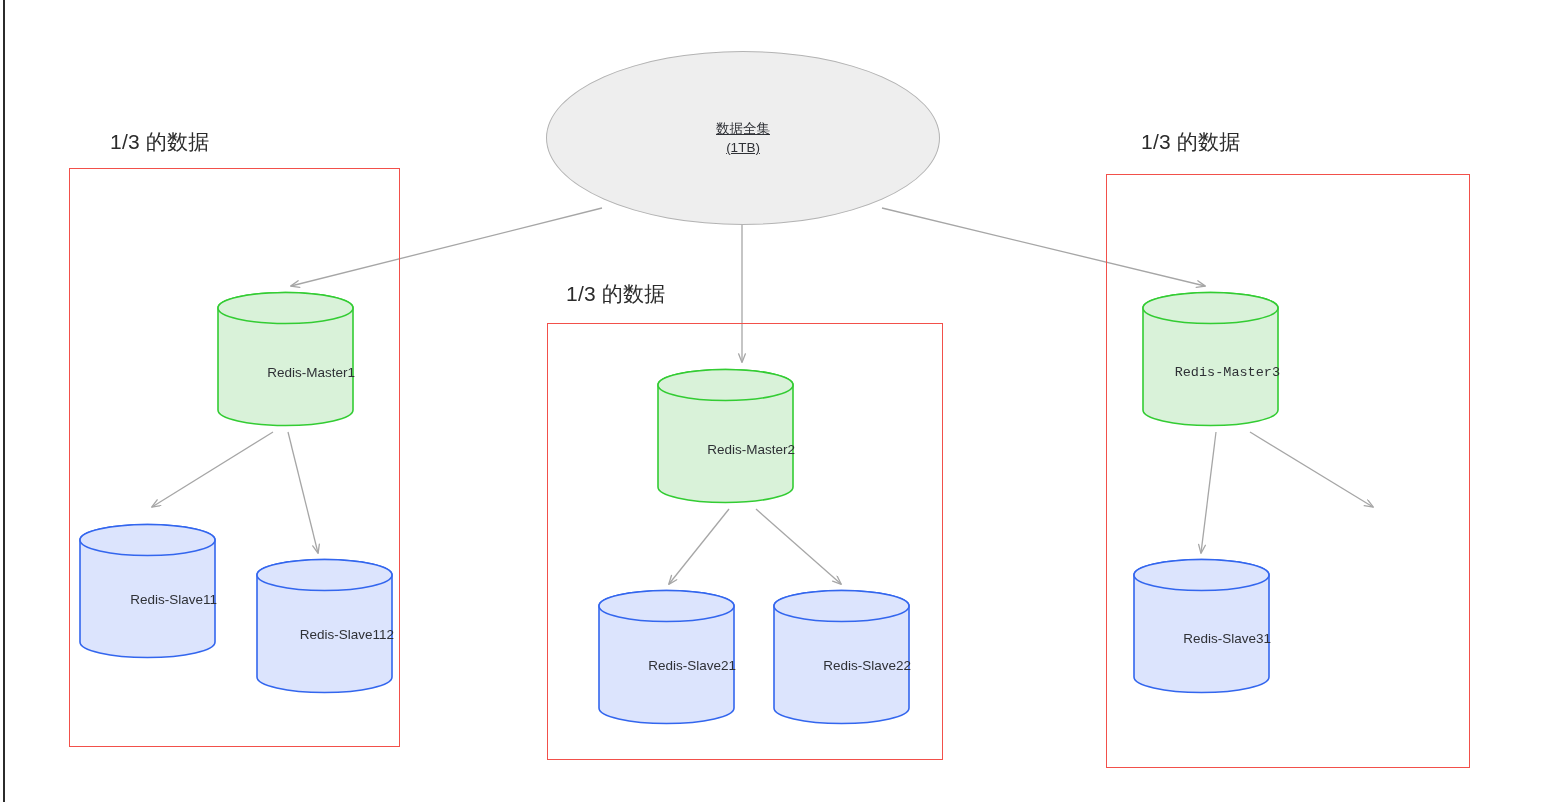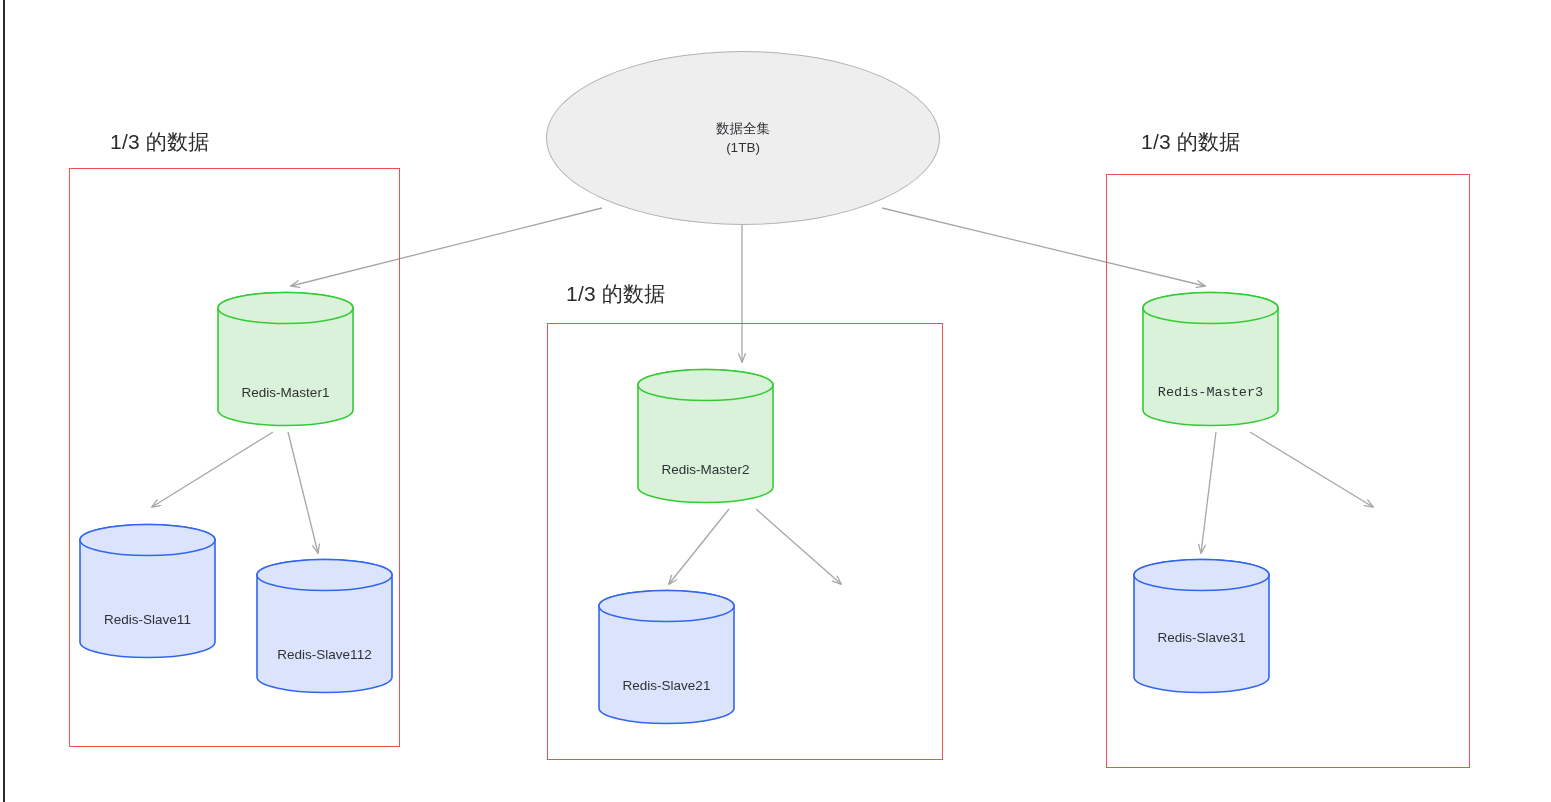--- a/index.html
+++ b/index.html
@@ -45,42 +45,42 @@
     letter-spacing: 0.2px;
   }
   .cyl {
     position: absolute;
     box-sizing: border-box;
   }
   .cyl .cyl-label {
     position: absolute;
     left: 0;
     width: 100%;
-    text-align: center;
+    text-align: right;
     font-size: 13.5px;
     color: #2f3136;
     white-space: nowrap;
     pointer-events: none;
-    margin-top: 20px;
   }
   .ellipse-node {
     position: absolute;
     border-radius: 50%;
     background: #eeeeee;
     border: 1.2px solid #b3b3b3;
     display: flex;
     flex-direction: column;
     align-items: center;
     justify-content: center;
   }
   .ellipse-node .line {
     font-size: 13.5px;
     color: #2f3136;
     line-height: 19px;
     white-space: nowrap;
+    text-decoration: underline;
   }
 </style>
 </head>
 <body>
 
 <div id="canvas">
 
   <div id="edge-rail"></div>
 
   <svg class="layer" viewBox="0 0 1551 802">
@@ -125,54 +125,61 @@
     <svg width="139" height="138" viewBox="0 0 139 138">
       <path d="M2,18 a67.5,15.5 0 0 1 135,0 L137,120 a67.5,15.5 0 0 1 -135,0 Z" fill="#dce4fd" stroke="#3366ee" stroke-width="1.6"></path>
       <ellipse cx="69.5" cy="18" rx="67.5" ry="15.5" fill="#dce4fd" stroke="#3366ee" stroke-width="1.6"></ellipse>
     </svg>
     <div class="cyl-label" style="top:70px;">Redis-Slave112</div>
   </div>
 
   <div class="group-label" style="left:566px; top:280px;">1/3 的数据</div>
   <div class="group-box" style="left:547px; top:323px; width:396px; height:437px;"></div>
 
-  <div class="cyl" style="left:636px; top:367px; width:139px; height:138px;">
+  <div class="cyl" style="left:656px; top:367px; width:139px; height:138px;">
     <svg width="139" height="138" viewBox="0 0 139 138">
       <path d="M2,18 a67.5,15.5 0 0 1 135,0 L137,120 a67.5,15.5 0 0 1 -135,0 Z" fill="#d9f2d9" stroke="#33cc33" stroke-width="1.6"></path>
       <ellipse cx="69.5" cy="18" rx="67.5" ry="15.5" fill="#d9f2d9" stroke="#33cc33" stroke-width="1.6"></ellipse>
     </svg>
     <div class="cyl-label" style="top:75px;">Redis-Master2</div>
   </div>
 
   <div class="cyl" style="left:597px; top:588px; width:139px; height:138px;">
     <svg width="139" height="138" viewBox="0 0 139 138">
       <path d="M2,18 a67.5,15.5 0 0 1 135,0 L137,120 a67.5,15.5 0 0 1 -135,0 Z" fill="#dce4fd" stroke="#3366ee" stroke-width="1.6"></path>
       <ellipse cx="69.5" cy="18" rx="67.5" ry="15.5" fill="#dce4fd" stroke="#3366ee" stroke-width="1.6"></ellipse>
     </svg>
     <div class="cyl-label" style="top:70px;">Redis-Slave21</div>
   </div>
 
+  <div class="cyl" style="left:772px; top:588px; width:139px; height:138px;">
+    <svg width="139" height="138" viewBox="0 0 139 138">
+      <path d="M2,18 a67.5,15.5 0 0 1 135,0 L137,120 a67.5,15.5 0 0 1 -135,0 Z" fill="#dce4fd" stroke="#3366ee" stroke-width="1.6"></path>
+      <ellipse cx="69.5" cy="18" rx="67.5" ry="15.5" fill="#dce4fd" stroke="#3366ee" stroke-width="1.6"></ellipse>
+    </svg>
+    <div class="cyl-label" style="top:70px;">Redis-Slave22</div>
+  </div>
 
   <div class="group-label" style="left:1141px; top:128px;">1/3 的数据</div>
   <div class="group-box" style="left:1106px; top:174px; width:364px; height:594px;"></div>
 
   <div class="cyl" style="left:1141px; top:290px; width:139px; height:138px;font-family:Liberation Mono, monospace;">
     <svg width="139" height="138" viewBox="0 0 139 138">
       <path d="M2,18 a67.5,15.5 0 0 1 135,0 L137,120 a67.5,15.5 0 0 1 -135,0 Z" fill="#d9f2d9" stroke="#33cc33" stroke-width="1.6"></path>
       <ellipse cx="69.5" cy="18" rx="67.5" ry="15.5" fill="#d9f2d9" stroke="#33cc33" stroke-width="1.6"></ellipse>
     </svg>
     <div class="cyl-label" style="top:75px;">Redis-Master3</div>
   </div>
 
   <div class="cyl" style="left:1132px; top:557px; width:139px; height:138px;">
     <svg width="139" height="138" viewBox="0 0 139 138">
       <path d="M2,18 a67.5,15.5 0 0 1 135,0 L137,120 a67.5,15.5 0 0 1 -135,0 Z" fill="#dce4fd" stroke="#3366ee" stroke-width="1.6"></path>
       <ellipse cx="69.5" cy="18" rx="67.5" ry="15.5" fill="#dce4fd" stroke="#3366ee" stroke-width="1.6"></ellipse>
     </svg>
-    <div class="cyl-label" style="top:53px;">Redis-Slave31</div>
+    <div class="cyl-label" style="top:74px;">Redis-Slave31</div>
   </div>
 
 
   <div class="ellipse-node" style="left:546px; top:51px; width:392px; height:172px;">
     <div class="line">数据全集</div>
     <div class="line">(1TB)</div>
   </div>
 
 </div>
 

